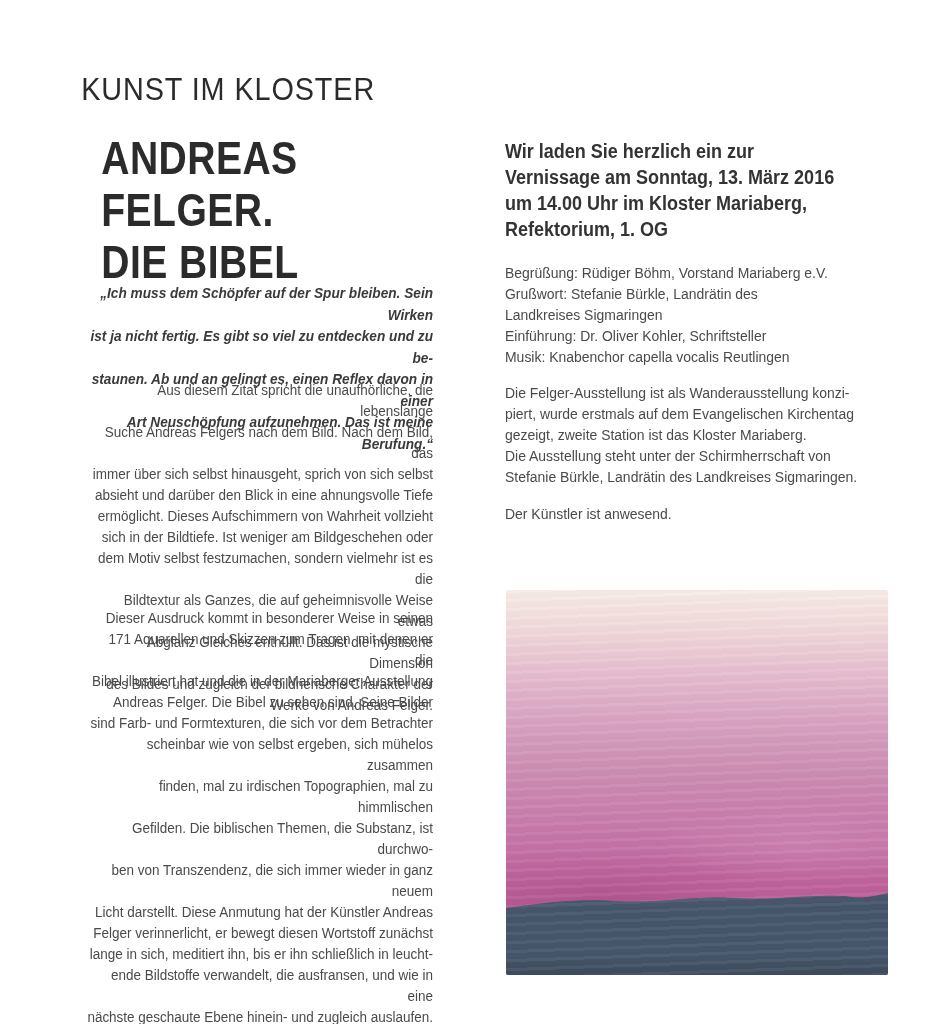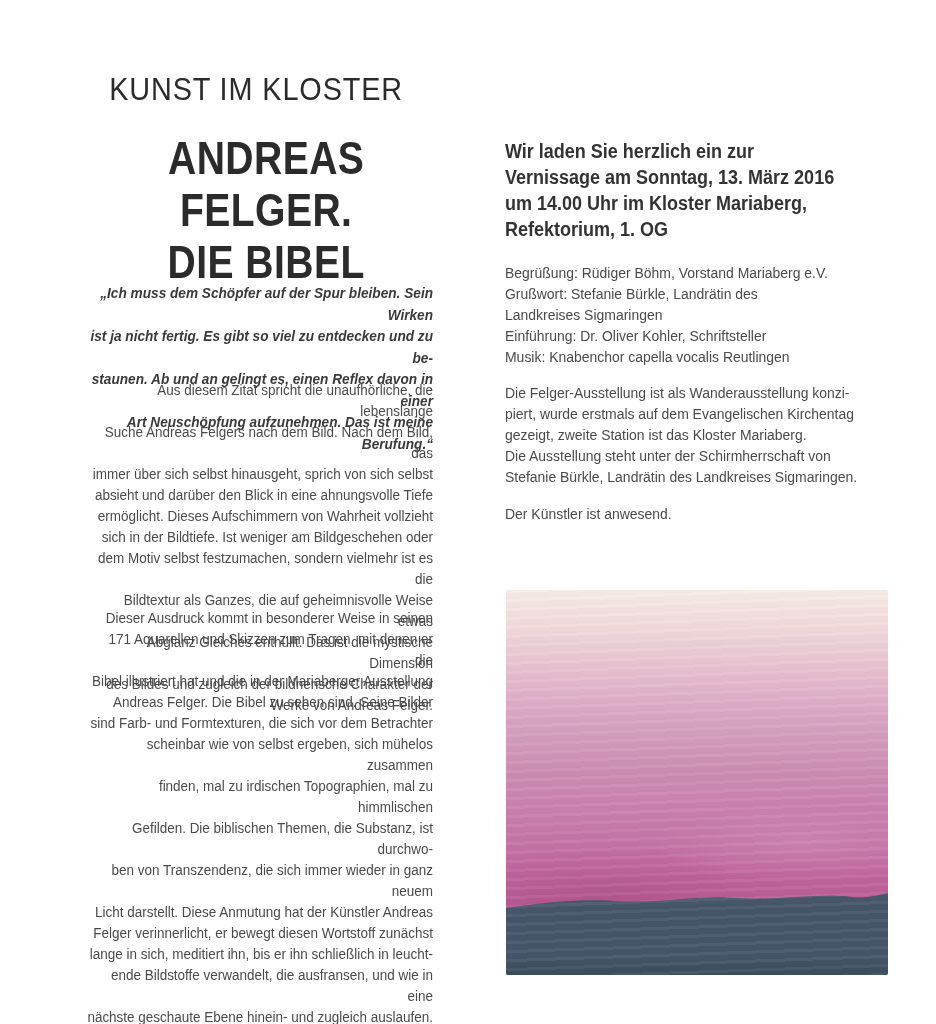--- a/index.html
+++ b/index.html
@@ -18,21 +18,21 @@
   body{
     width:936px;height:1024px;
     position:relative;
     font-family:"Liberation Sans","DejaVu Sans",sans-serif;
     background:var(--paper);
     overflow:hidden;
   }
   .abs{position:absolute;}
 
   
-  .header-block{left:35px;top:70px;width:402px;text-align:center;color:var(--ink);}
+  .header-block{left:41px;top:70px;width:402px;text-align:left;color:var(--ink);}
   .eyebrow{
     font-size:32px;font-weight:400;letter-spacing:1px;line-height:38px;
     transform:scaleX(0.90);transform-origin:top right;white-space:pre-line;
   }
   .main-title{
     margin-top:24px;
     font-size:46px;font-weight:700;line-height:52px;letter-spacing:0.5px;
     transform:scaleX(0.85);transform-origin:top right;white-space:pre-line;
   }
 

